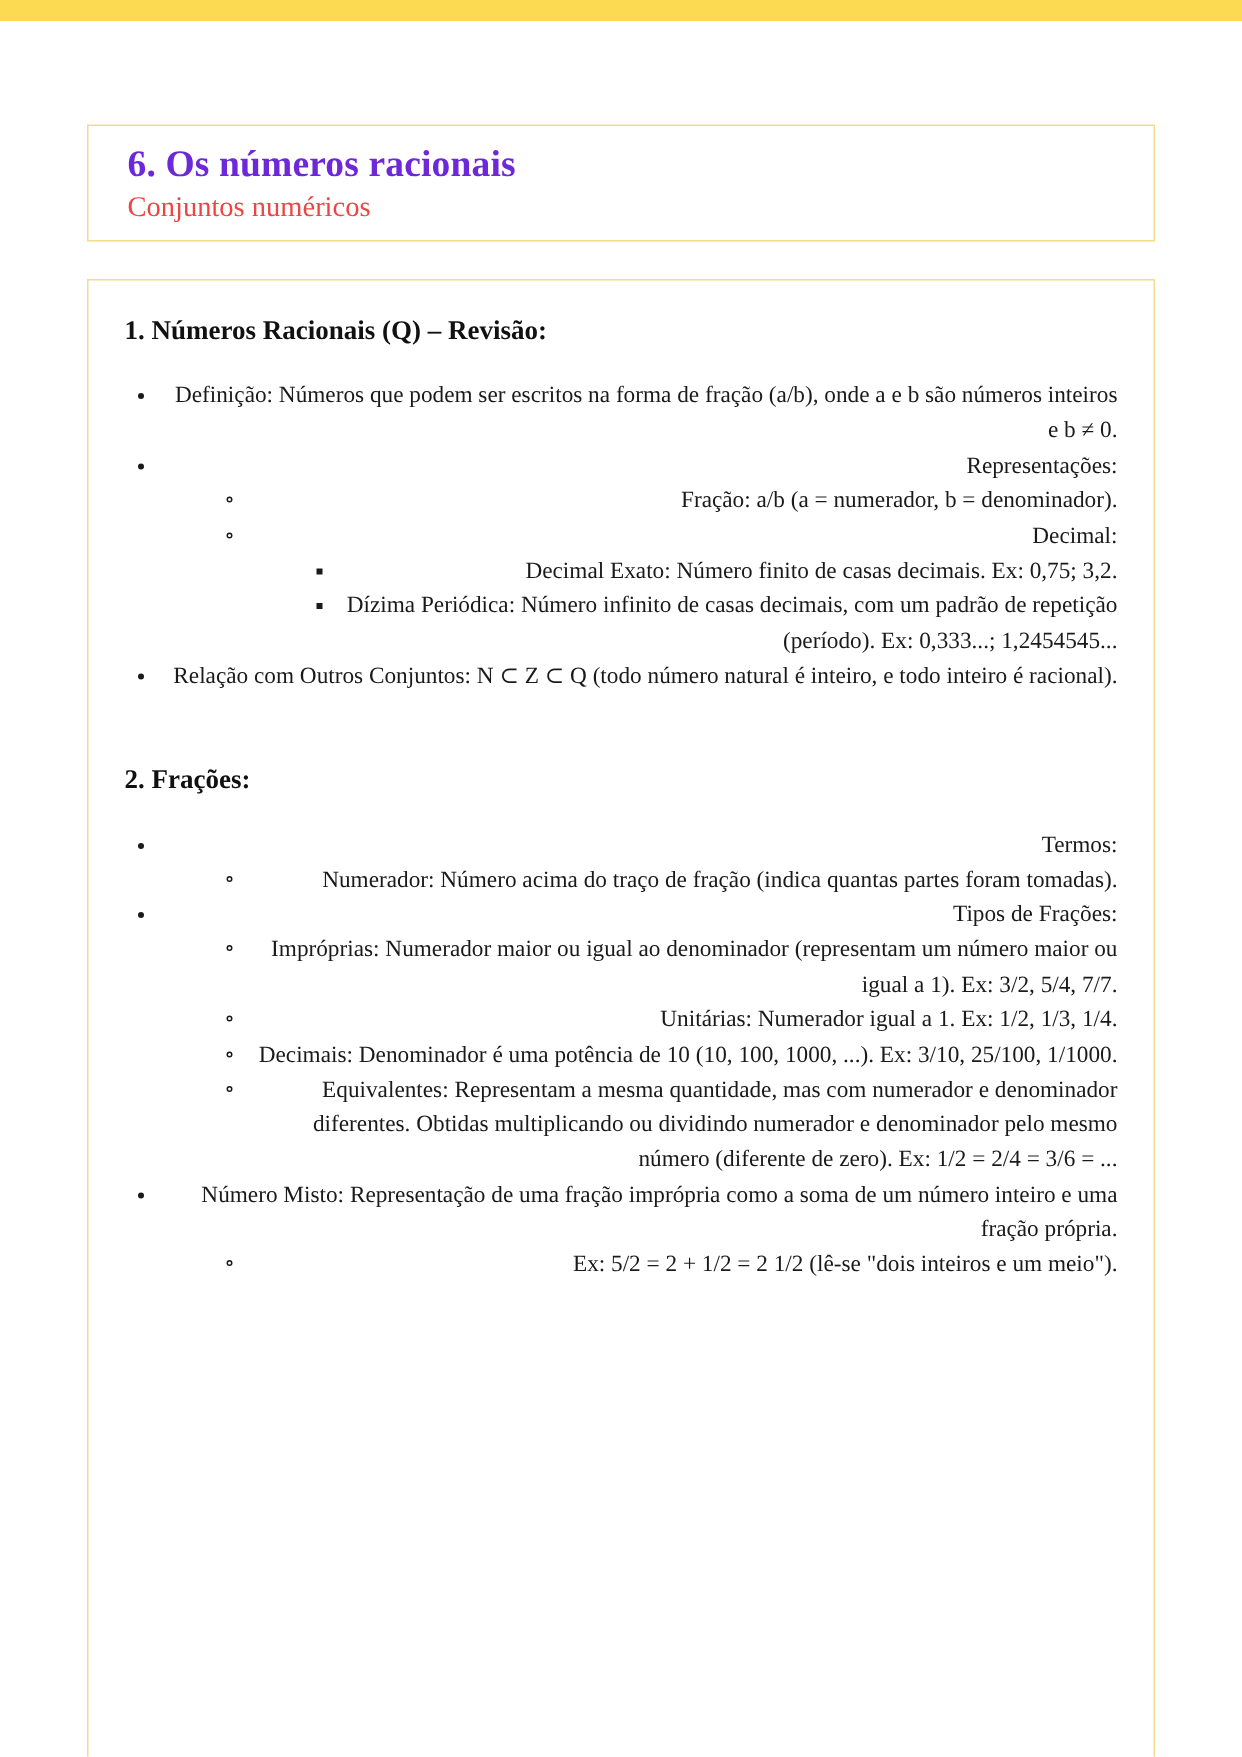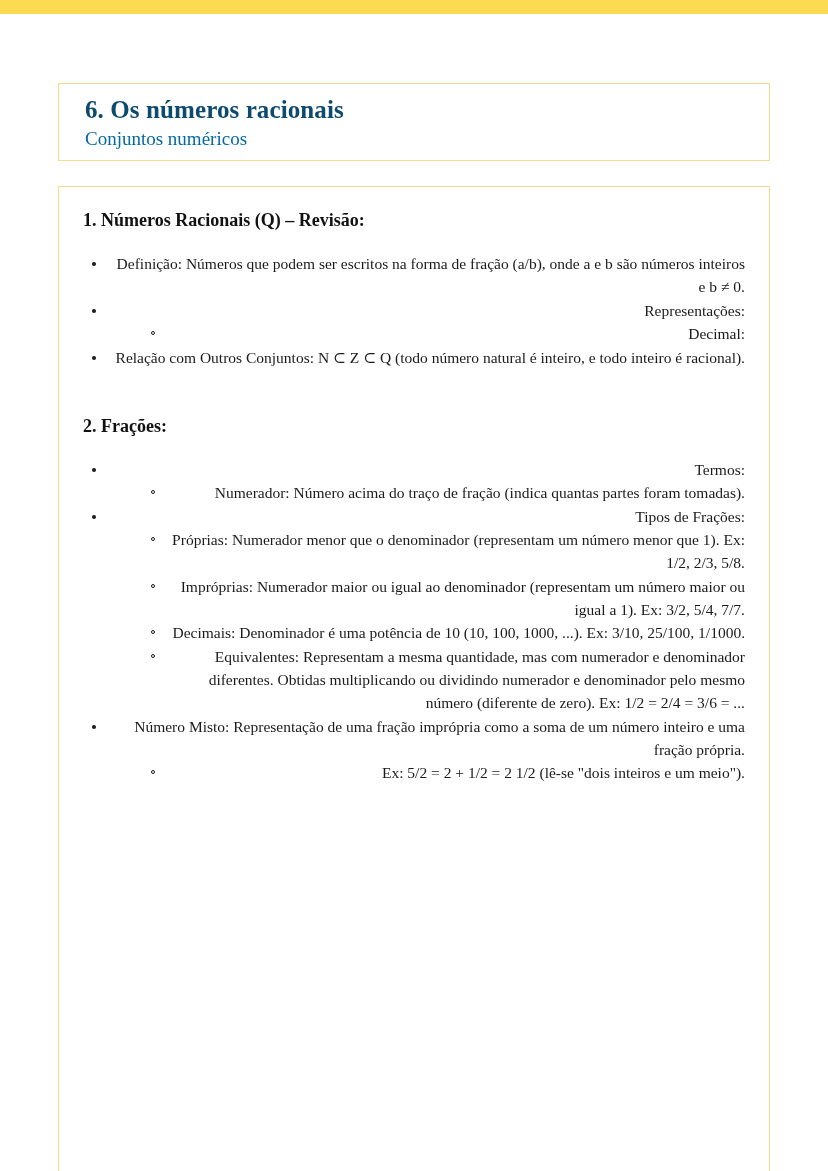--- a/index.html
+++ b/index.html
@@ -44,29 +44,29 @@
     width: 712px;
     height: 78px;
     box-sizing: border-box;
     border: 1px solid #f2dc8c;
     background: #ffffff;
     padding: 11px 0 0 26px;
   }
   .title-main {
     font-size: 25px;
     font-weight: bold;
-    color: #0c4a6e;
+    color: #6d28d9;
     letter-spacing: 0.1px;
     line-height: 1.18;
     margin: 0;
   }
   .title-sub {
     font-size: 19px;
     font-weight: normal;
-    color: #0369a1;
+    color: #ef4444;
     line-height: 1.25;
     margin: 2px 0 0 0;
   }
 
   
   .content-box {
     position: absolute;
     left: 58px;
     top: 186px;
     width: 712px;
@@ -178,22 +178,31 @@
     <div class="section-heading">1. Números Racionais (Q) – Revisão:</div>
 
     <ul>
       <li class="lvl1">
         <span>Definição: Números que podem ser escritos na forma de fração (a/b), onde a e b são números inteiros e b ≠ 0.</span>
       </li>
       <li class="lvl1">
         <span>Representações:</span>
         <ul class="nested">
           <li class="lvl2">
+            <span>Fração: a/b (a = numerador, b = denominador).</span>
+          </li>
+          <li class="lvl2">
             <span>Decimal:</span>
             <ul class="nested-deep">
+              <li class="lvl3">
+                <span>Decimal Exato: Número finito de casas decimais. Ex: 0,75; 3,2.</span>
+              </li>
+              <li class="lvl3">
+                <span>Dízima Periódica: Número infinito de casas decimais, com um padrão de repetição (período). Ex: 0,333...; 1,2454545...</span>
+              </li>
             </ul>
           </li>
         </ul>
       </li>
       <li class="lvl1">
         <span>Relação com Outros Conjuntos: N ⊂ Z ⊂ Q (todo número natural é inteiro, e todo inteiro é racional).</span>
       </li>
     </ul>
 
     <div class="section-heading spaced">2. Frações:</div>
@@ -204,24 +213,24 @@
         <ul class="nested">
           <li class="lvl2">
             <span>Numerador: Número acima do traço de fração (indica quantas partes foram tomadas).</span>
           </li>
         </ul>
       </li>
       <li class="lvl1">
         <span>Tipos de Frações:</span>
         <ul class="nested">
           <li class="lvl2">
-            <span>Próprias: Numerador menor que o denominador (representam um número menor que 1). Ex: 1/2, 2/3, 5/8.</span>
-          </li>
-          <li class="lvl2">
             <span>Impróprias: Numerador maior ou igual ao denominador (representam um número maior ou igual a 1). Ex: 3/2, 5/4, 7/7.</span>
+          </li>
+          <li class="lvl2">
+            <span>Unitárias: Numerador igual a 1. Ex: 1/2, 1/3, 1/4.</span>
           </li>
           <li class="lvl2">
             <span>Decimais: Denominador é uma potência de 10 (10, 100, 1000, ...). Ex: 3/10, 25/100, 1/1000.</span>
           </li>
           <li class="lvl2">
             <span>Equivalentes: Representam a mesma quantidade, mas com numerador e denominador diferentes. Obtidas multiplicando ou dividindo numerador e denominador pelo mesmo número (diferente de zero). Ex: 1/2 = 2/4 = 3/6 = ...</span>
           </li>
         </ul>
       </li>
       <li class="lvl1">

